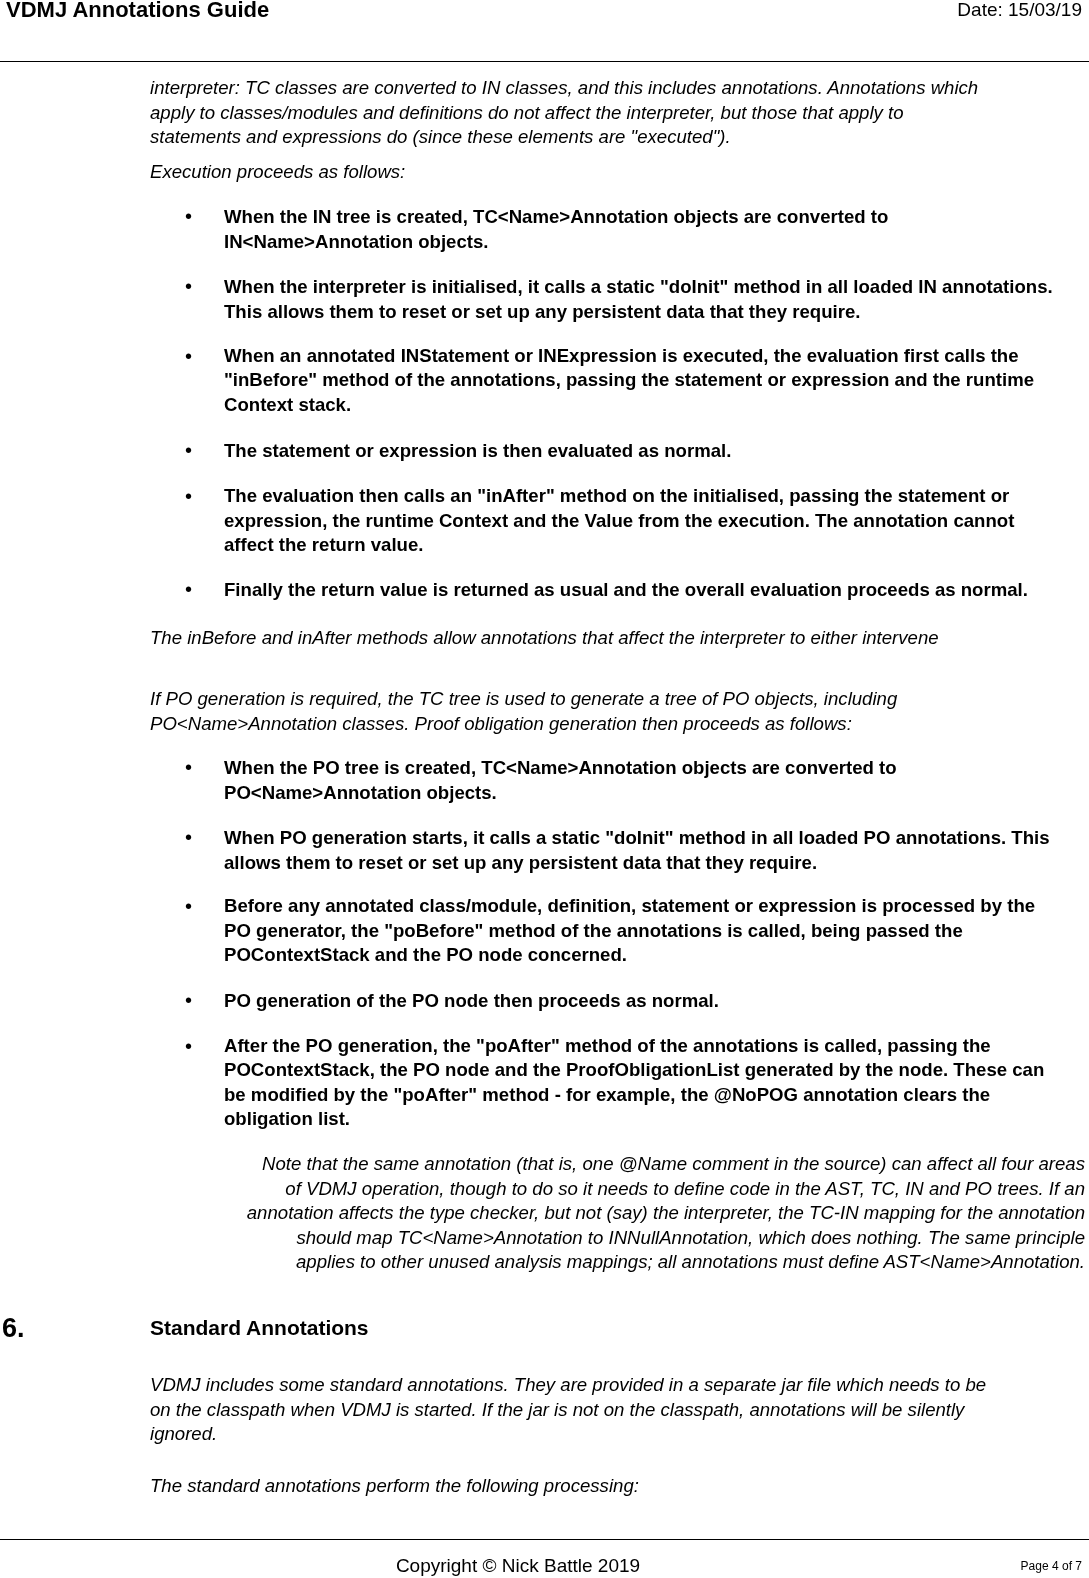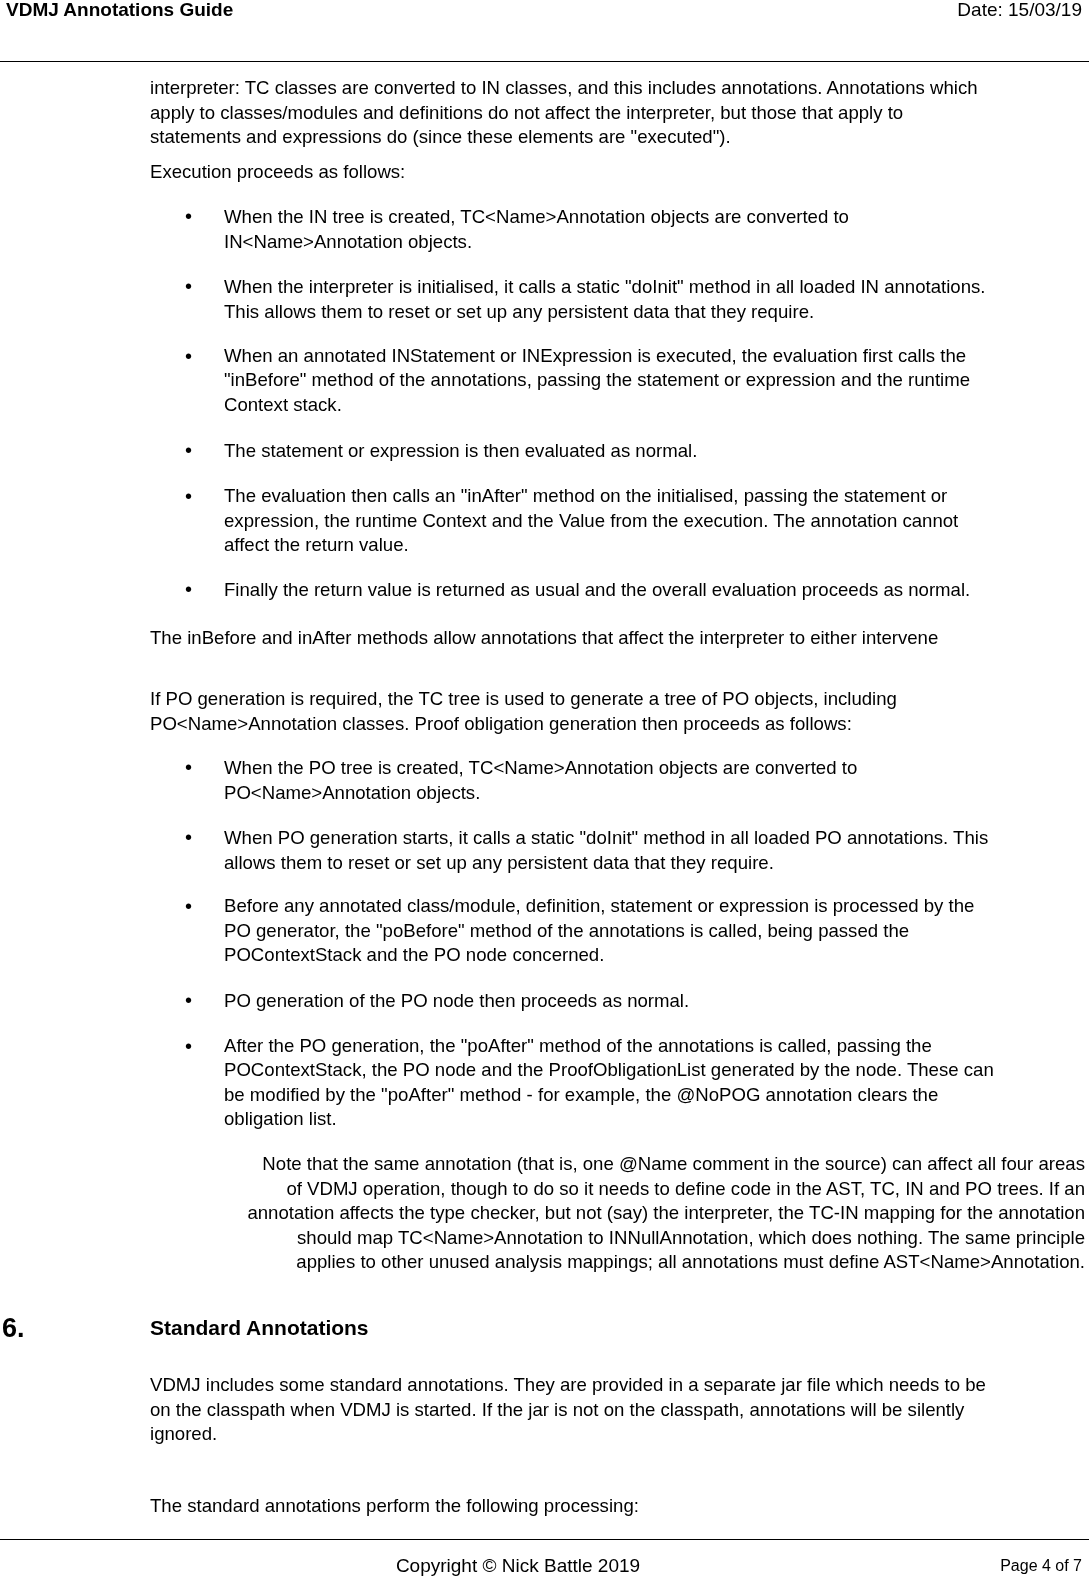--- a/index.html
+++ b/index.html
@@ -12,21 +12,21 @@
     height: 1578px;
     position: relative;
     overflow: hidden;
     font-family: "Liberation Sans", sans-serif;
     color: #000000;
   }
   .header-title {
     position: absolute;
     left: 6px;
     top: 0px;
-    font-size: 19px;
+    font-size: 22px;
     font-weight: bold;
     line-height: 20px;
   }
   .header-date {
     position: absolute;
     right: 7px;
     top: 0px;
     font-size: 19px;
     line-height: 20px;
   }
@@ -45,52 +45,52 @@
     width: 1036px;
     top: 1556px;
     text-align: center;
     font-size: 19px;
     line-height: 20px;
   }
   .footer-page {
     position: absolute;
     right: 7px;
     top: 1556px;
-    font-size: 16px;
+    font-size: 12px;
     line-height: 20px;
   }
   .para {
     position: absolute;
     left: 150px;
     width: 935px;
     font-size: 18.6px;
     line-height: 24.5px;
     white-space: normal;
   }
-  .para .ln { display: block; white-space: nowrap; }
+  .para .ln { display: block; white-space: nowrap; font-style: italic; }
   .bullet {
     position: absolute;
     left: 150px;
     width: 935px;
     font-size: 18.6px;
     line-height: 25px;
   }
   .bullet .dot {
     position: absolute;
     left: 35px;
     top: 0;
     font-size: 20px;
   }
   .bullet .btext {
     position: absolute;
     left: 74px;
     top: 0;
     white-space: nowrap;
   }
-  .bullet .btext .ln { display: block; }
+  .bullet .btext .ln { display: block; font-weight: bold; }
   .h-num {
     position: absolute;
     left: 2px;
     top: 1312px;
     font-size: 27px;
     font-weight: bold;
     line-height: 32px;
   }
   .h-title {
     position: absolute;
@@ -228,21 +228,21 @@
     <span class="h-num">6.</span>
     <span class="h-title">Standard Annotations</span>
   </div>
 
   <div class="para" style="top:1373px;">
     <span class="ln">VDMJ includes some standard annotations. They are provided in a separate jar file which needs to be</span>
     <span class="ln">on the classpath when VDMJ is started. If the jar is not on the classpath, annotations will be silently</span>
     <span class="ln">ignored.</span>
   </div>
 
-  <div class="para" style="top:1474px;margin-top:20px;">
+  <div class="para" style="top:1474px;">
     <span class="ln">The standard annotations perform the following processing:</span>
   </div>
 
 </div>
 
 <div class="rule bottom"></div>
 <div>
   <div class="footer-copy">Copyright © Nick Battle 2019</div>
   <div class="footer-page">Page 4 of 7</div>
 </div>

